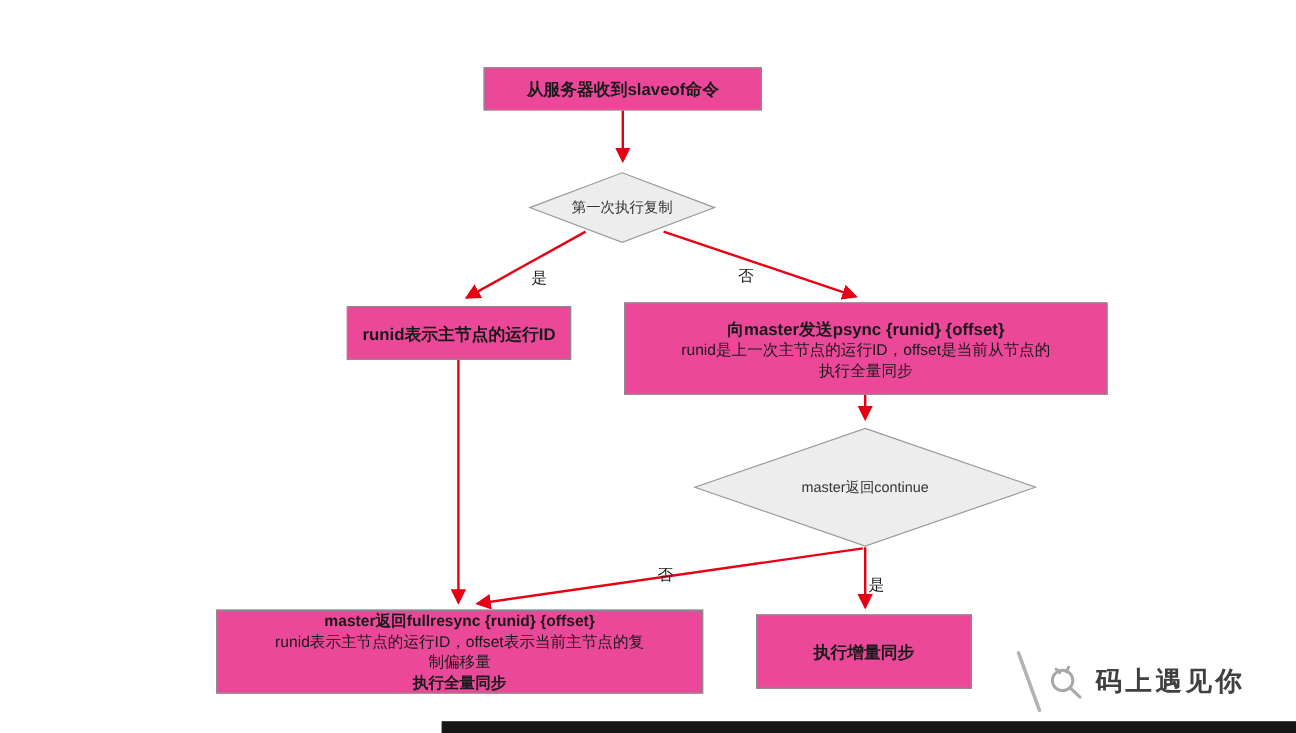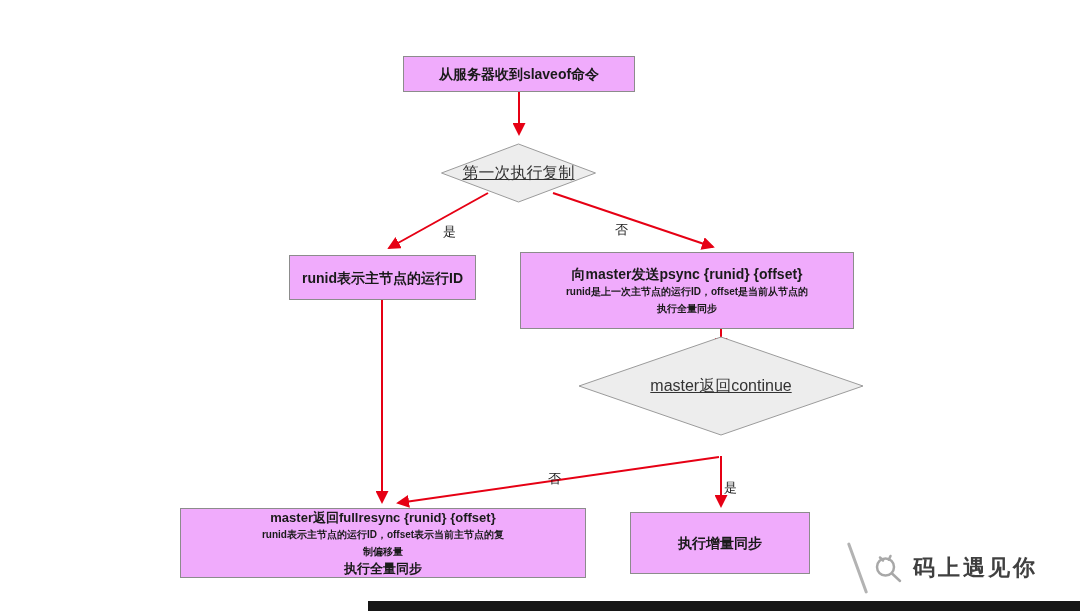--- a/index.html
+++ b/index.html
@@ -3,35 +3,35 @@
 <meta charset="utf-8">
 <style>
   * { margin:0; padding:0; box-sizing:border-box; }
   html,body { background:#ffffff; }
   body { font-family:"Liberation Sans","DejaVu Sans",sans-serif; }
   .canvas { position:relative; width:1080px; height:611px; background:#ffffff; overflow:hidden; }
   .overlay { position:absolute; left:0; top:0; width:1080px; height:611px; pointer-events:none; }
   .overlay line { stroke:#e60014; stroke-width:2; }
 
   .node {
-    position:absolute; background:#f0abfc; border:1px solid #8c8c8c;
+    position:absolute; background:#ec4899; border:1px solid #8c8c8c;
     display:flex; flex-direction:column; align-items:center; justify-content:center;
     text-align:center; color:#1a1a1a;
   }
   .node .bold { font-weight:bold; font-size:14px; line-height:18px; white-space:nowrap; }
-  .node .reg  { font-weight:bold; font-size:10px; line-height:17px; white-space:nowrap; }
+  .node .reg  { font-weight:normal; font-size:13px; line-height:17px; white-space:nowrap; }
   .node .sm-bold { font-weight:bold; font-size:13px; line-height:17px; white-space:nowrap; }
 
   .diamond { position:absolute; }
   .diamond svg { position:absolute; left:0; top:0; width:100%; height:100%; }
   .diamond polygon { fill:#ededed; stroke:#9b9b9b; stroke-width:1; }
   .diamond .dlabel {
     position:absolute; left:0; top:0; right:0; bottom:0;
     display:flex; align-items:center; justify-content:center;
-    font-size:16px; color:#333333; white-space:nowrap;text-decoration:underline;
+    font-size:12px; color:#333333; white-space:nowrap;
   }
 
   .edge-label { position:absolute; font-size:13px; color:#1a1a1a; }
 
   .watermark { position:absolute; left:848px; top:537px; width:232px; height:62px;
     display:flex; align-items:center; color:#a8a8a8; }
   .wm-slash { width:3px; height:54px; background:#b3b3b3; transform:rotate(-20deg); margin:0 12px 0 8px; border-radius:2px; }
   .wm-icon { width:36px; height:36px; margin-right:6px; }
   .wm-icon circle, .wm-icon line { stroke:#a8a8a8; stroke-width:2.5; fill:none; stroke-linecap:round; }
   .wm-text { font-size:22px; font-weight:bold; letter-spacing:3px; color:#404040; white-space:nowrap; }
@@ -69,27 +69,27 @@
     <div class="dlabel">第一次执行复制</div>
   </div>
 
   <div class="edge-label" style="left:443px;top:223px;">是</div>
   <div class="edge-label" style="left:615px;top:221px;">否</div>
 
   <div class="node" style="left:289px;top:255px;width:187px;height:45px;">
     <div class="bold">runid表示主节点的运行ID</div>
   </div>
 
-  <div class="node" style="left:520px;top:252px;width:334px;height:77px;text-align:center;">
+  <div class="node" style="left:520px;top:252px;width:403px;height:77px;text-align:center;">
     <div class="bold">向master发送psync {runid} {offset}</div>
     <div class="reg">runid是上一次主节点的运行ID，offset是当前从节点的</div>
     <div class="reg">执行全量同步</div>
   </div>
 
-  <div class="diamond" style="left:578px;top:336px;width:286px;height:100px;">
+  <div class="diamond" style="left:578px;top:356px;width:286px;height:100px;">
     <svg viewBox="0 0 286 100" preserveAspectRatio="none">
       <polygon points="143,1 285,50 143,99 1,50"></polygon>
     </svg>
     <div class="dlabel">master返回continue</div>
   </div>
 
   <div class="edge-label" style="left:548px;top:470px;">否</div>
   <div class="edge-label" style="left:724px;top:479px;">是</div>
 
   <div class="node" style="left:630px;top:512px;width:180px;height:62px;">

